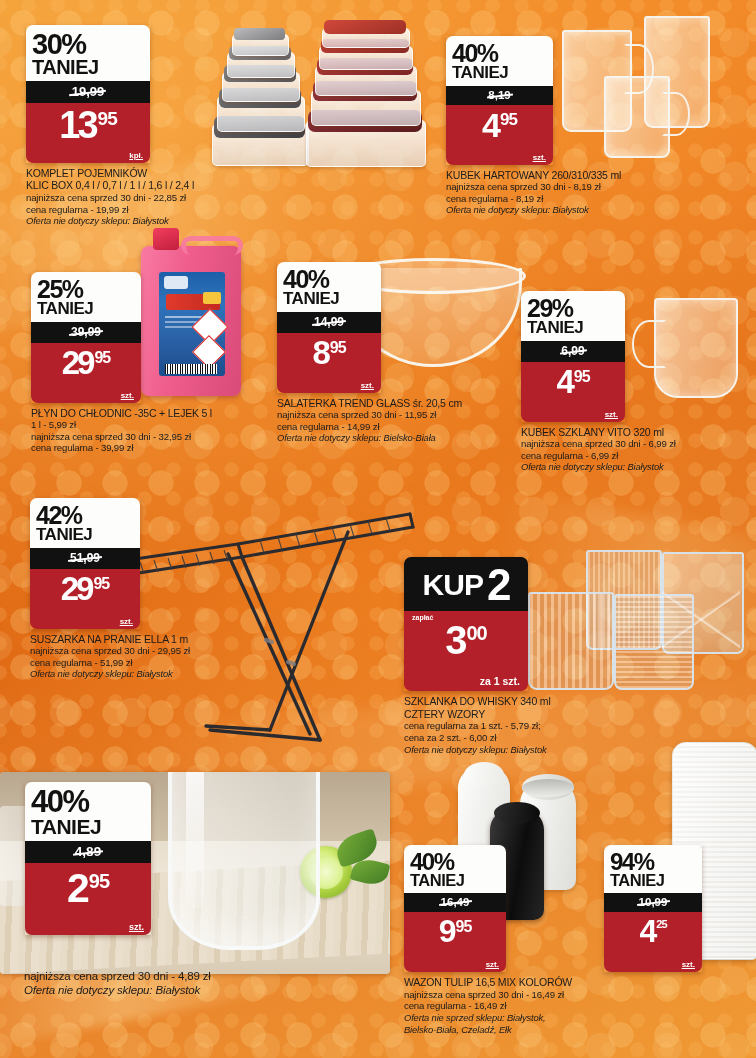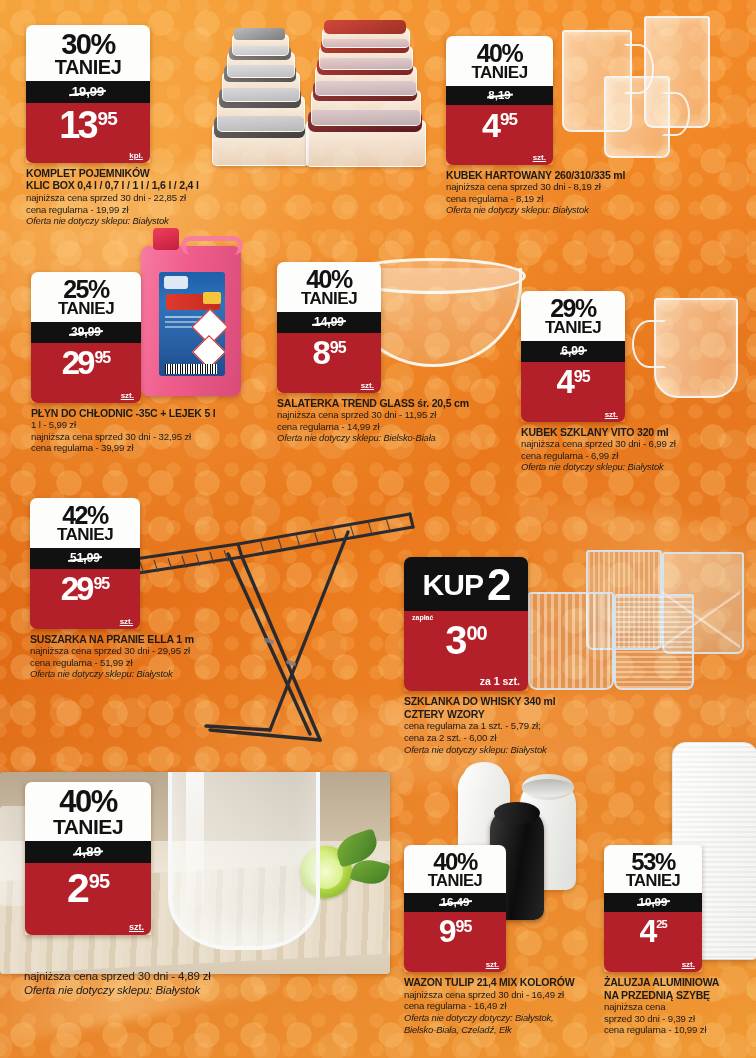--- a/index.html
+++ b/index.html
@@ -40,21 +40,21 @@
     transform:rotate(11deg);filter:blur(7px);}
   .streak.d{left:120px;top:700px;width:700px;height:80px;
     background:linear-gradient(88deg,rgba(255,220,150,0) 0%,rgba(255,230,170,.32) 45%,rgba(255,220,150,0) 100%);
     transform:rotate(-5deg);filter:blur(8px);}
 
   
   .prod{position:absolute;}
   .badge{position:relative;width:100%;box-shadow:0 2px 5px rgba(90,35,0,.35);}
   .badge .pct{
     background:#fdfdfb;border-radius:7px 7px 0 0;
-    padding:6px 6px 5px;text-align:center;color:#121212;line-height:.92;
+    padding:6px 6px 5px;text-align:left;color:#121212;line-height:.92;
   }
   .badge .pct .big{font-weight:bold;letter-spacing:-1.5px;display:block;}
   .badge .pct .word{font-weight:bold;letter-spacing:-.5px;display:block;}
   .badge .old{
     background:#111;color:#fff;text-align:center;font-weight:bold;
     padding:3px 4px 4px;position:relative;
   }
   .badge .old span{position:relative;display:inline-block;}
   .badge .old span:after{
     content:"";position:absolute;left:-7%;right:-7%;top:52%;height:2px;background:#fff;
@@ -73,21 +73,21 @@
   }
   
   .badge.kup .pct{background:#111;color:#fff;border-radius:7px 7px 0 0;padding:9px 6px 8px;}
   .badge.kup .kuprow{display:flex;align-items:center;justify-content:center;line-height:.85;}
   .badge.kup .kuptxt{font-weight:bold;font-size:30px;letter-spacing:-1px;}
   .badge.kup .kupnum{font-weight:bold;font-size:44px;letter-spacing:-2px;margin-left:4px;}
   .badge.kup .pay{position:absolute;left:8px;top:3px;font-size:7px;font-weight:bold;}
   .badge.kup .per{position:absolute;right:8px;bottom:4px;font-size:10.5px;font-weight:bold;color:#fff;}
 
   .info{margin-top:4px;color:#1b1b1b;}
-  .info .nm{font-weight:bold;font-size:10.5px;line-height:1.18;letter-spacing:-.2px;}
+  .info .nm{font-weight:normal;font-size:10.5px;line-height:1.18;letter-spacing:-.2px;}
   .info .ln{font-size:9.6px;line-height:1.22;letter-spacing:-.15px;}
   .info .it{font-style:italic;font-size:9.4px;line-height:1.22;letter-spacing:-.15px;}
 
   
   .photo{position:absolute;pointer-events:none;}
 
   
   .cont{position:absolute;border-radius:5px;
     background:linear-gradient(180deg,rgba(255,255,255,.88),rgba(228,228,230,.72));
     border:1px solid rgba(255,255,255,.75);box-shadow:0 2px 3px rgba(120,55,10,.25);}
@@ -501,45 +501,38 @@
       <div class="old" style="font-size:11.5px;"><span>16,49</span></div>
       <div class="new">
         <div class="zl">
           <span class="int" style="font-size:32px;">9</span>
           <span class="dec" style="font-size:16px;">95</span>
         </div>
         <span class="unit">szt.</span>
       </div>
     </div>
     <div class="info" style="width:196px;">
-      <div class="nm">WAZON TULIP 21,4 MIX KOLORÓW</div>
+      <div class="nm">WAZON TULIP 16,5 MIX KOLORÓW</div>
       <div class="ln">najniższa cena sprzed  30 dni - 16,49 zł</div>
       <div class="ln">cena regularna - 16,49 zł</div>
-      <div class="it">Oferta nie dotyczy dotyczy: Białystok,</div>
+      <div class="it">Oferta nie sprzed sklepu: Białystok,</div>
       <div class="it">Bielsko-Biała, Czeladź, Ełk</div>
     </div>
   </div>
 
   <div class="prod" style="left:604px;top:845px;width:98px;">
     <div class="badge">
       <div class="pct">
-        <span class="big" style="font-size:24px;">53%</span>
+        <span class="big" style="font-size:24px;">94%</span>
         <span class="word" style="font-size:16.5px;">TANIEJ</span>
       </div>
       <div class="old" style="font-size:11.5px;"><span>10,99</span></div>
       <div class="new">
         <div class="zl">
           <span class="int" style="font-size:32px;">4</span>
           <span class="dec" style="font-size:11px;">25</span>
         </div>
         <span class="unit">szt.</span>
       </div>
     </div>
-    <div class="info" style="width:146px;">
-      <div class="nm">ŻALUZJA ALUMINIOWA</div>
-      <div class="nm">NA PRZEDNIĄ SZYBĘ</div>
-      <div class="ln">najniższa cena</div>
-      <div class="ln">sprzed  30 dni - 9,39 zł</div>
-      <div class="ln">cena regularna - 10,99 zł</div>
-    </div>
   </div>
 
 </div>
 
 </body></html>

